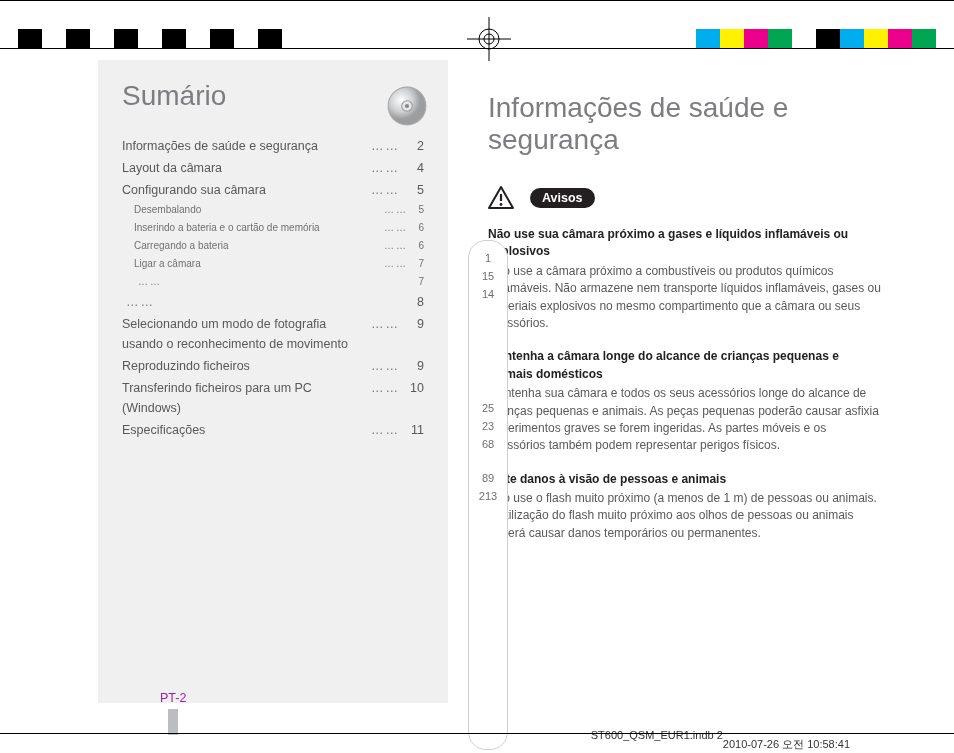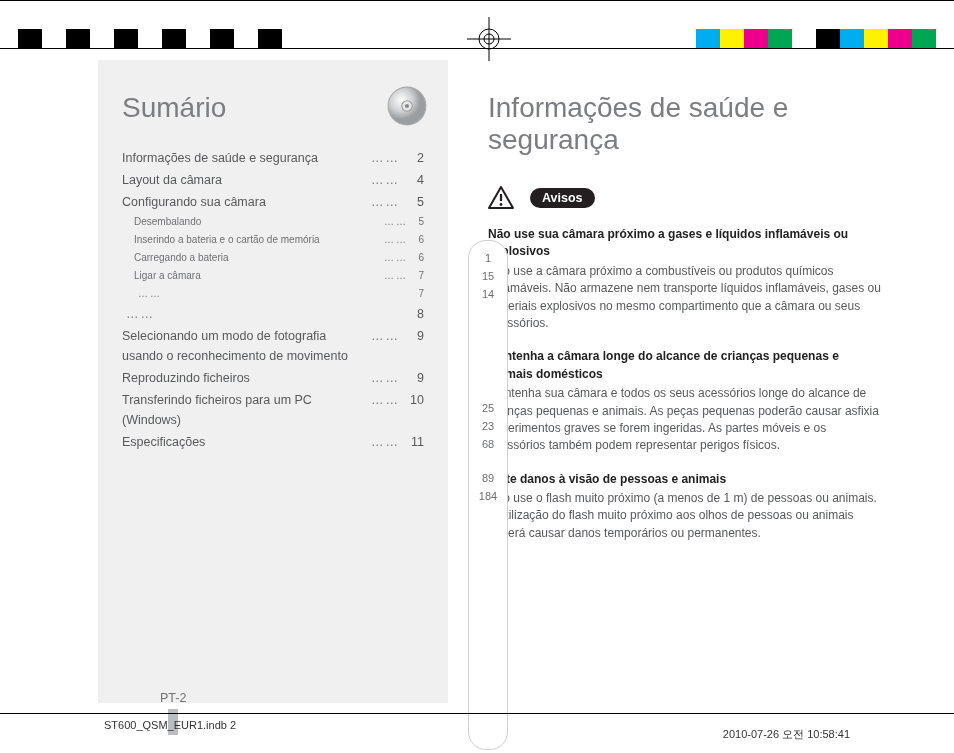--- a/index.html
+++ b/index.html
@@ -9,21 +9,21 @@
   .cal { position:absolute; top:15px; left:0; right:0; display:flex; align-items:center; justify-content:space-between; padding:0 18px; }
   .cal-g { display:flex; }
   .sw { width:24px; height:20px; }
   .reg { width:48px; height:48px; position:relative; }
   .reg svg { width:48px; height:48px; }
   .cal-line { position:absolute; top:0; left:0; right:0; height:1px; background:#000; }
   .cal-line2 { position:absolute; top:48px; left:0; right:0; height:1px; background:#000; }
   
   
   .pg { position:absolute; top:60px; left:98px; right:60px; bottom:50px; display:flex; gap:30px; }
-  .left { width:350px; background:#f0f0f0; padding:32px 24px 20px 24px; display:flex; flex-direction:column; position:relative; }
+  .left { width:350px; background:#f0f0f0; padding:20px 24px 20px 24px; display:flex; flex-direction:column; position:relative; }
   .right { flex:1; padding:32px 10px 20px 10px; }
   
   h1 { font-size:28px; font-weight:300; color:#7c7d80; margin-bottom:24px; }
   
   
   .toc { font-size:12.5px; line-height:1.6; }
   .toc-row { display:flex; justify-content:space-between; align-items:baseline; margin-bottom:2px; }
   .toc-row .t { flex:1; overflow:hidden; }
   .toc-row .dots { margin:0 4px; color:#777; letter-spacing:2px; }
   .toc-row .pnum { width:20px; text-align:right; }
@@ -41,23 +41,23 @@
   
   .avisos { display:flex; align-items:center; gap:16px; margin:30px 0 16px 0; }
   .warn { width:26px; height:24px; }
   .warn svg { width:26px; height:24px; }
   .avisos-lbl { background:#231f20; color:#fff; font-size:12.5px; font-weight:600; padding:3px 12px; border-radius:12px; }
   
   .block { margin-bottom:16px; font-size:12px; line-height:1.45; }
   .block .bh { font-weight:600; color:#222; margin-bottom:2px; }
   
   
-  .pgmark { position:absolute; bottom:18px; left:160px; font-size:12.5px; color:#737373; }
+  .pgmark { position:absolute; bottom:18px; left:160px; font-size:12.5px; color:#a21caf; }
   .pgmark-bar { display:block; width:10px; height:26px; background:#bcbdc0; margin:4px auto 0; }
-  .foot { position:absolute; bottom:0; left:0; right:0; height:40px; display:flex; align-items:center; justify-content:space-between; padding:0 104px 16px 104px; font-size:11px; color:#333; }
+  .foot { position:absolute; bottom:0; left:0; right:0; height:20px; display:flex; align-items:center; justify-content:flex-end; padding:0 104px 16px 104px; font-size:11px; color:#333; }
   .foot-line { position:absolute; left:0; right:0; top:0; height:1px; background:#000; }
 </style>
 </head>
 <body>
 
 <div class="cal-line"></div>
 <div class="cal">
   <div class="cal-g" id="calL">
       <div class="sw" style="background: rgb(0, 0, 0);"></div>
       <div class="sw" style="background: rgb(255, 255, 255);"></div>
@@ -181,21 +181,21 @@
     <div class="nums" id="nums" style="height:510px;">
         <div>1</div>
         <div>15</div>
         <div>14</div>
         <div style="height: 96px;"></div>
         <div>25</div>
         <div>23</div>
         <div>68</div>
         <div style="height: 16px;"></div>
         <div>89</div>
-        <div>184</div>
+        <div>213</div>
       </div>
   </div>
 
   <div class="right">
     <h1>Informações de saúde e segurança</h1>
     <div class="avisos">
       <span class="warn">
         <svg viewBox="0 0 26 24">
             <path d="M13 1 L25 22 L1 22 Z" fill="none" stroke="#231f20" stroke-width="2" stroke-linejoin="round"></path>
             <line x1="13" y1="8" x2="13" y2="15" stroke="#231f20" stroke-width="2.2"></line>

